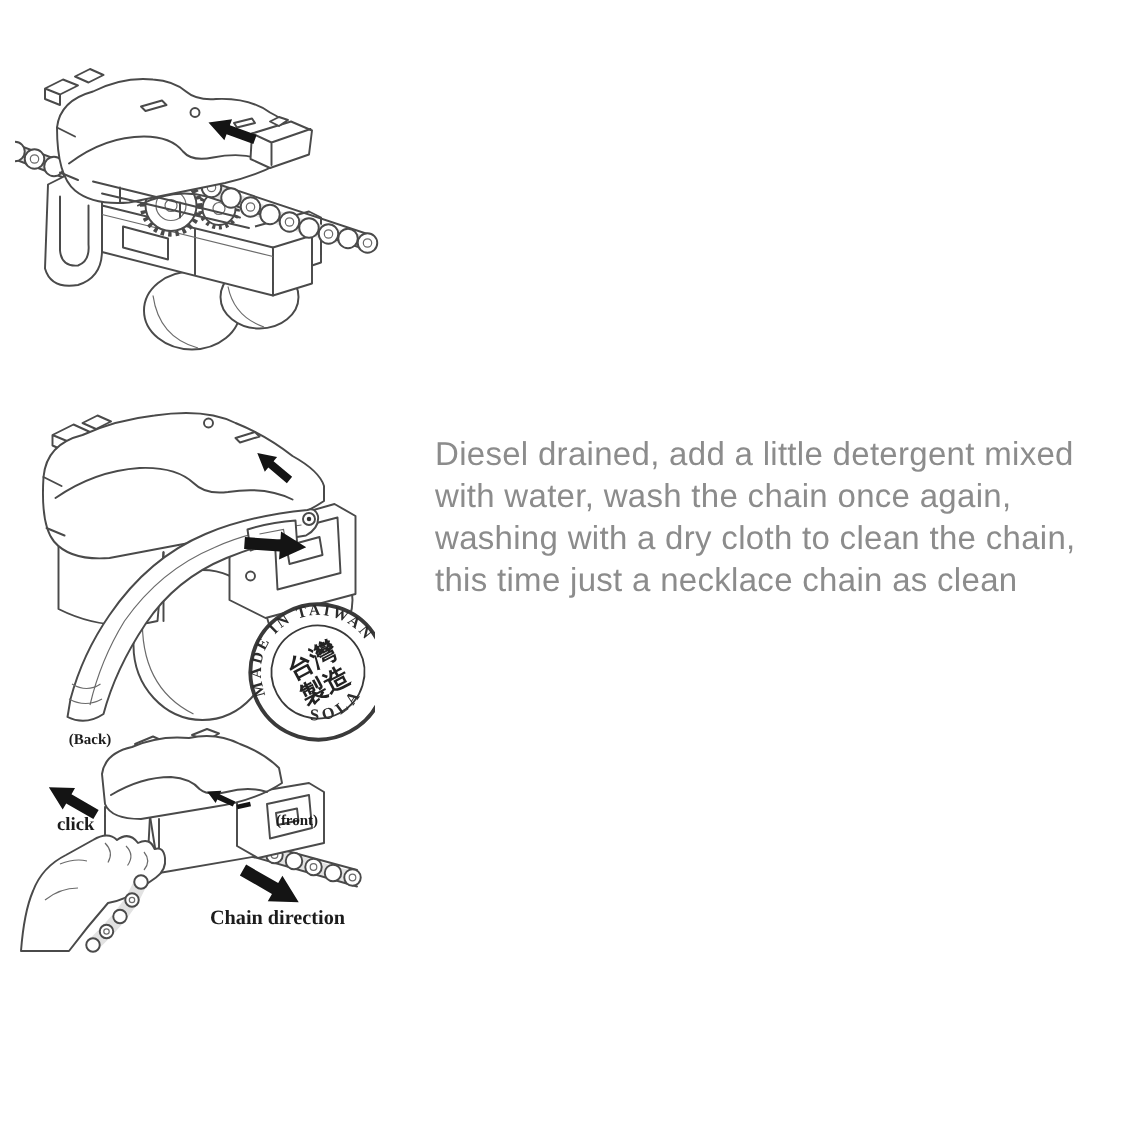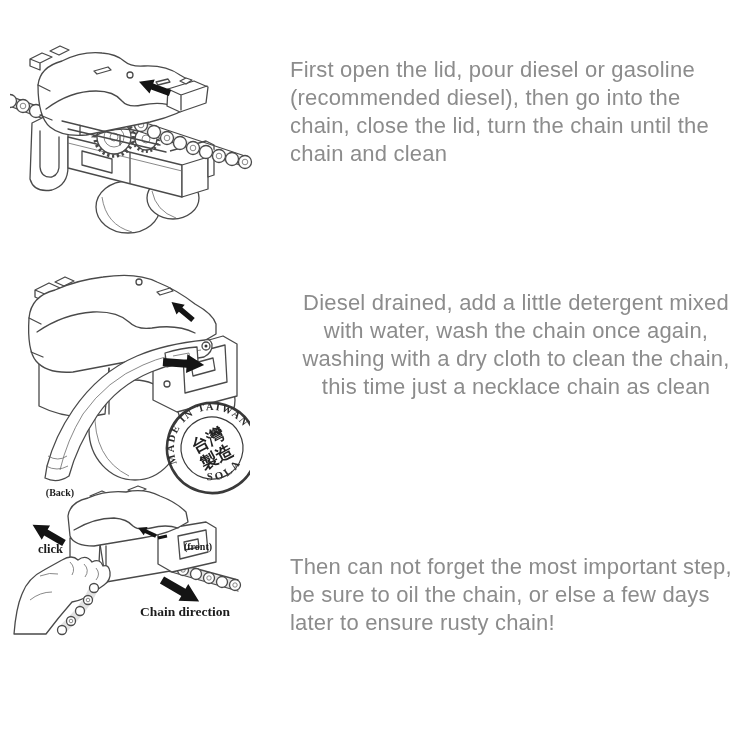--- a/index.html
+++ b/index.html
@@ -5,21 +5,21 @@
   html,body{margin:0;padding:0;}
   body{width:750px;height:750px;background:#ffffff;overflow:hidden;position:relative;
        font-family:"Liberation Sans", sans-serif;}
   .canvas{position:absolute;inset:0;background:#ffffff;}
   .fig{position:absolute;margin:0;padding:0;}
   .fig1{left:10px;top:25px;width:260px;height:215px;}
   .fig2{left:15px;top:260px;width:250px;height:245px;}
   .fig3{left:10px;top:480px;width:260px;height:158px;}
   .step-text{position:absolute;left:290px;width:452px;margin:0;
              font-size:22px;line-height:28px;color:#8c8c8c;letter-spacing:0.2px;}
-  .t1{top:56px;} .t2{top:289px;text-align:center;} .t3{top:553px;}
+  .t1{top:56px;} .t2{top:289px;} .t3{top:553px;}
   
   .ln{fill:none;stroke:#4a4a4a;stroke-width:1.3;stroke-linejoin:round;stroke-linecap:round;}
   .fw{fill:#ffffff;stroke:#4a4a4a;stroke-width:1.3;stroke-linejoin:round;}
   .thin{fill:none;stroke:#6b6b6b;stroke-width:0.8;}
   .band{fill:none;stroke:#e2e2e2;stroke-width:9;stroke-linecap:round;}
   .arw{fill:#141414;}
   .lbl{font-family:"Liberation Serif", serif;font-weight:bold;fill:#1c1c1c;}
   .stamp-arc{font-family:"Liberation Serif", serif;font-weight:bold;fill:#2c2c2c;}
   .stamp-cjk{font-family:"DejaVu Sans", sans-serif;font-weight:bold;fill:#222222;}
 </style>
@@ -239,17 +239,15 @@
       <use href="#arw3" class="arw" transform="translate(54,63) rotate(-150) scale(1.1)"></use>
       <use href="#arw3" class="arw" transform="translate(152,100) rotate(30) scale(1.3)"></use>
 
       <text class="lbl" x="50" y="16" font-size="10" text-anchor="middle">(Back)</text>
       <text class="lbl" x="28" y="73" font-size="12.5">click</text>
       <text class="lbl" x="188" y="70" font-size="10" text-anchor="middle">(front)</text>
       <text class="lbl" x="175" y="136" font-size="13.5" text-anchor="middle">Chain direction</text>
     </svg>
   </figure>
 
-  <p class="step-text t1">First open the lid, pour diesel or gasoline (recommended diesel), then go into the chain, close the lid, turn the chain until the chain and clean</p>
   <p class="step-text t2">Diesel drained, add a little detergent mixed with water, wash the chain once again, washing with a dry cloth to clean the chain, this time just a necklace chain as clean</p>
-  <p class="step-text t3">Then can not forget the most important step, be sure to oil the chain, or else a few days later to ensure rusty chain!</p>
 
 </div>
 
 </body></html>

